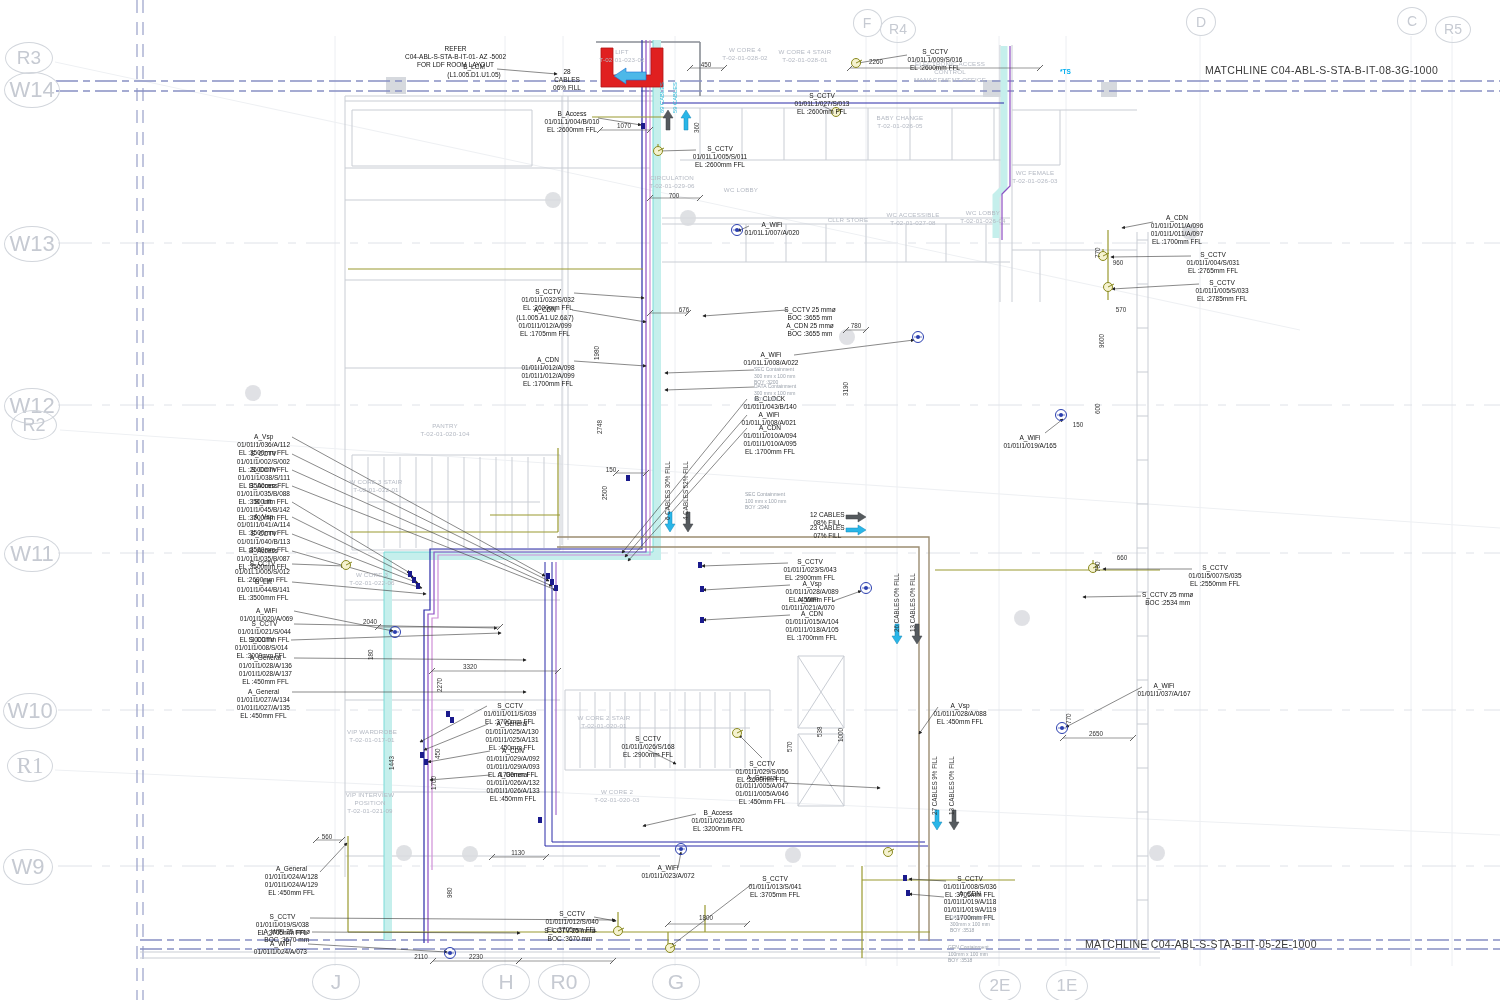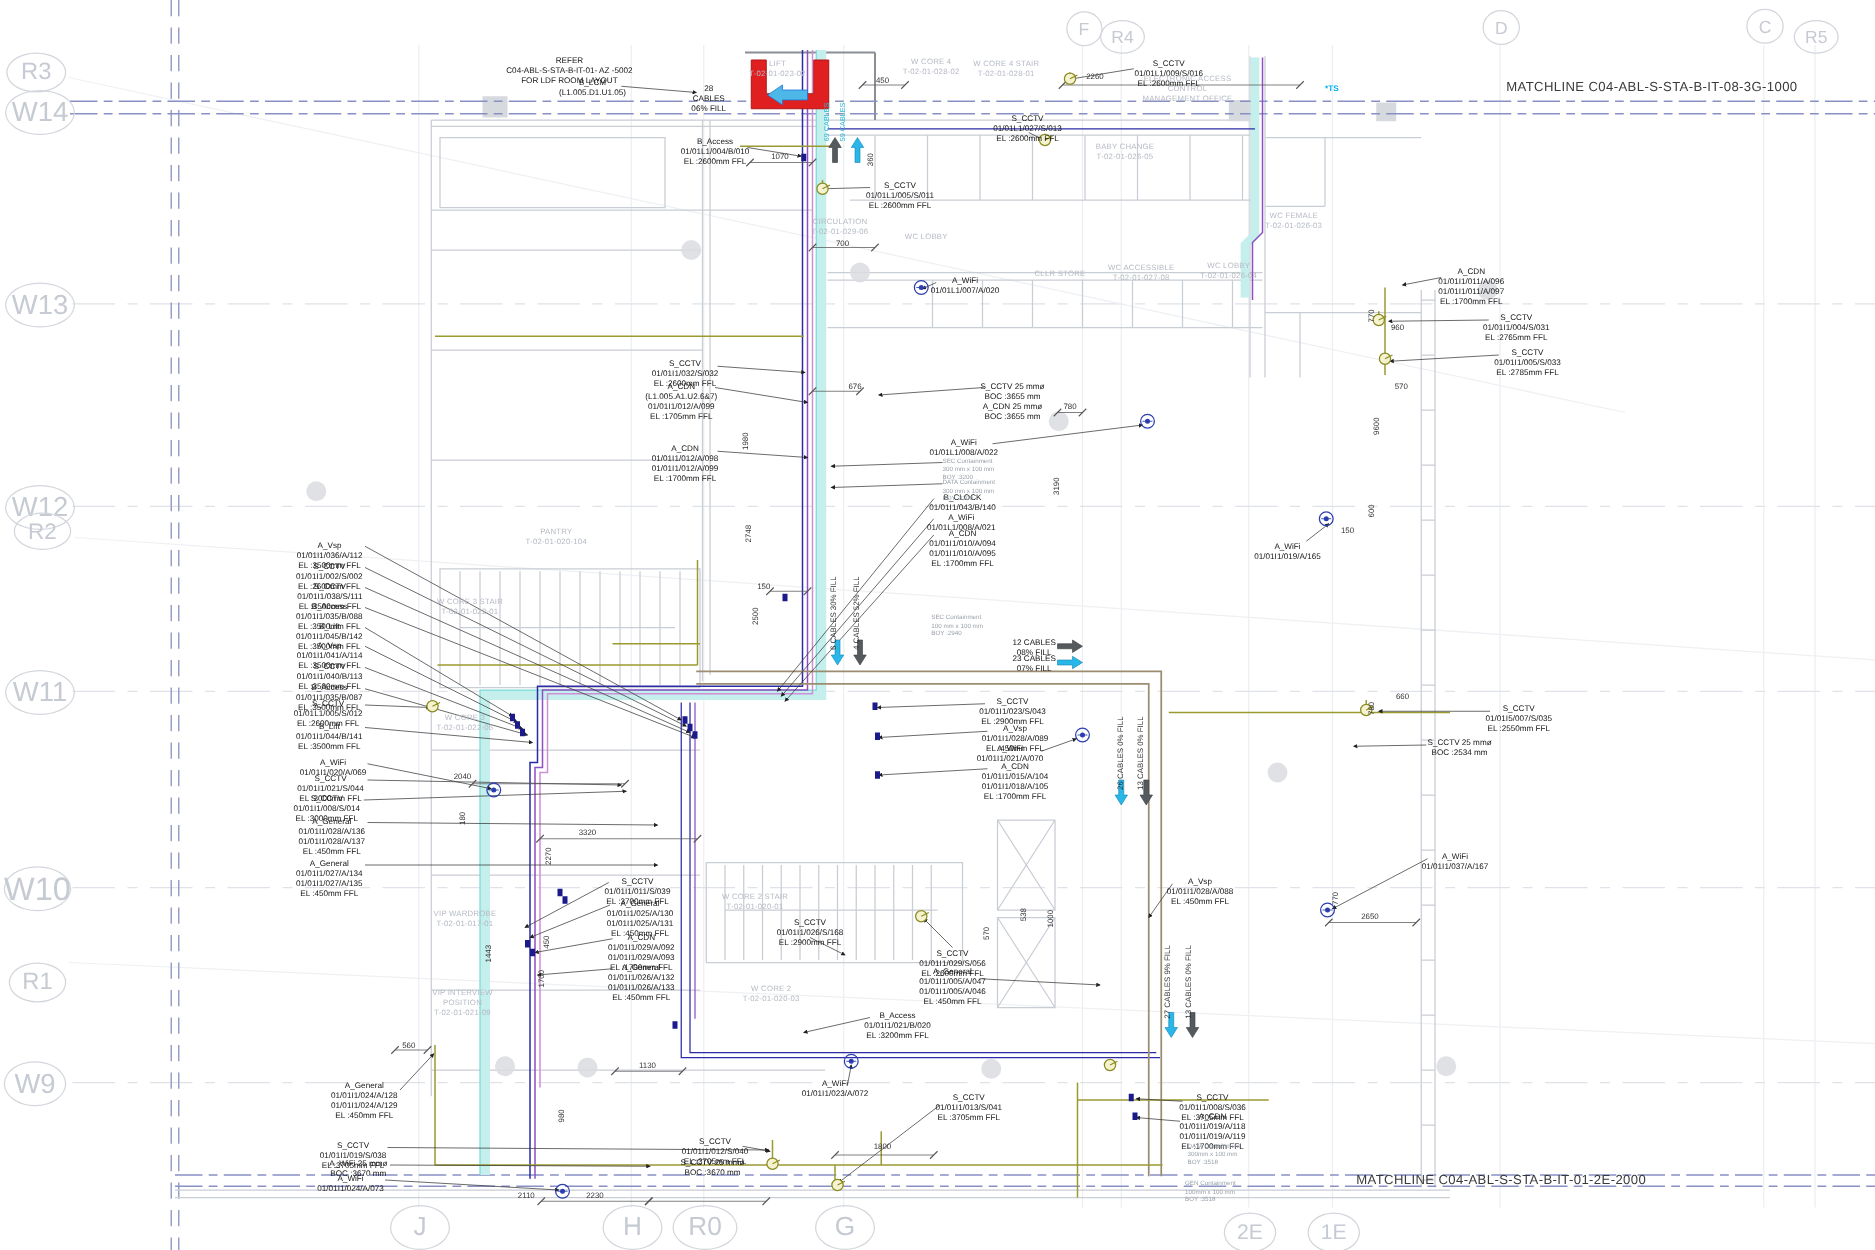--- a/index.html
+++ b/index.html
@@ -614,26 +614,26 @@
       <div class="bubble" style="left: 880px; top: 15.5px; width: 34px; height: 25px; font-size: 14px;">R4</div>
       <div class="bubble" style="left: 1186px; top: 8px; width: 28px; height: 26px; font-size: 14px;">D</div>
       <div class="bubble" style="left: 1397px; top: 7px; width: 28px; height: 26px; font-size: 14px;">C</div>
       <div class="bubble" style="left: 1435px; top: 15.5px; width: 34px; height: 25px; font-size: 14px;">R5</div>
       <div class="bubble" style="left: 5px; top: 42px; width: 46px; height: 30px; font-size: 19px;">R3</div>
       <div class="bubble" style="left: 4px; top: 72px; width: 54px; height: 34px; font-size: 22px;">W14</div>
       <div class="bubble" style="left: 4px; top: 226px; width: 54px; height: 34px; font-size: 22px;">W13</div>
       <div class="bubble" style="left: 4px; top: 388px; width: 54px; height: 34px; font-size: 22px;">W12</div>
       <div class="bubble" style="left: 11px; top: 410px; width: 44px; height: 28px; font-size: 18px;">R2</div>
       <div class="bubble" style="left: 4px; top: 536px; width: 54px; height: 34px; font-size: 22px;">W11</div>
-      <div class="bubble" style="left: 3px; top: 693px; width: 52px; height: 34px; font-size: 26px;">W10</div>
-      <div class="bubble" style="left: 7px; top: 770px; width: 44px; height: 30px; font-size: 19px;">R1</div>
+      <div class="bubble" style="left: 3px; top: 693px; width: 52px; height: 34px; font-size: 22px;">W10</div>
+      <div class="bubble" style="left: 7px; top: 750px; width: 44px; height: 30px; font-size: 23px; font-family: Liberation Serif, serif;">R1</div>
       <div class="bubble" style="left: 3px; top: 849px; width: 48px; height: 34px; font-size: 22px;">W9</div>
       <div class="bubble" style="left: 312px; top: 964px; width: 46px; height: 34px; font-size: 21px;">J</div>
       <div class="bubble" style="left: 482px; top: 964px; width: 46px; height: 34px; font-size: 21px;">H</div>
       <div class="bubble" style="left: 538px; top: 964px; width: 50px; height: 34px; font-size: 21px;">R0</div>
       <div class="bubble" style="left: 652px; top: 964px; width: 46px; height: 34px; font-size: 21px;">G</div>
       <div class="bubble" style="left: 979px; top: 970px; width: 40px; height: 30px; font-size: 17px;">2E</div>
       <div class="bubble" style="left: 1046px; top: 970px; width: 40px; height: 30px; font-size: 17px;">1E</div>
     </div>
 
   <div class="mlabel" style="left:1205px;top:64px;">MATCHLINE C04-ABL-S-STA-B-IT-08-3G-1000</div>
-  <div class="mlabel" style="left:1085px;top:938px;">MATCHLINE C04-ABL-S-STA-B-IT-01-2E-2000</div>
+  <div class="mlabel" style="left:1085px;top:938px;">MATCHLINE C04-ABL-S-STA-B-IT-05-2E-1000</div>
 </div>
 
 </body></html>

